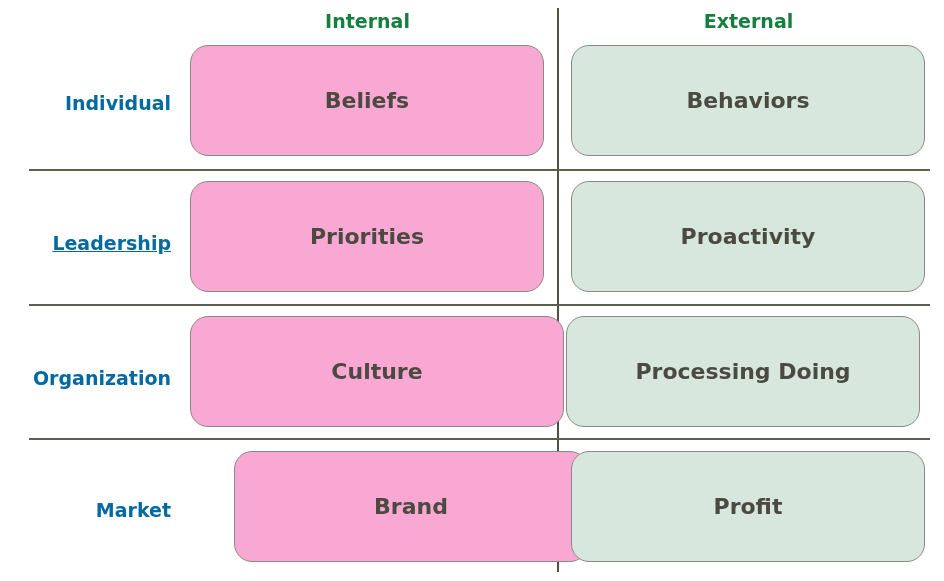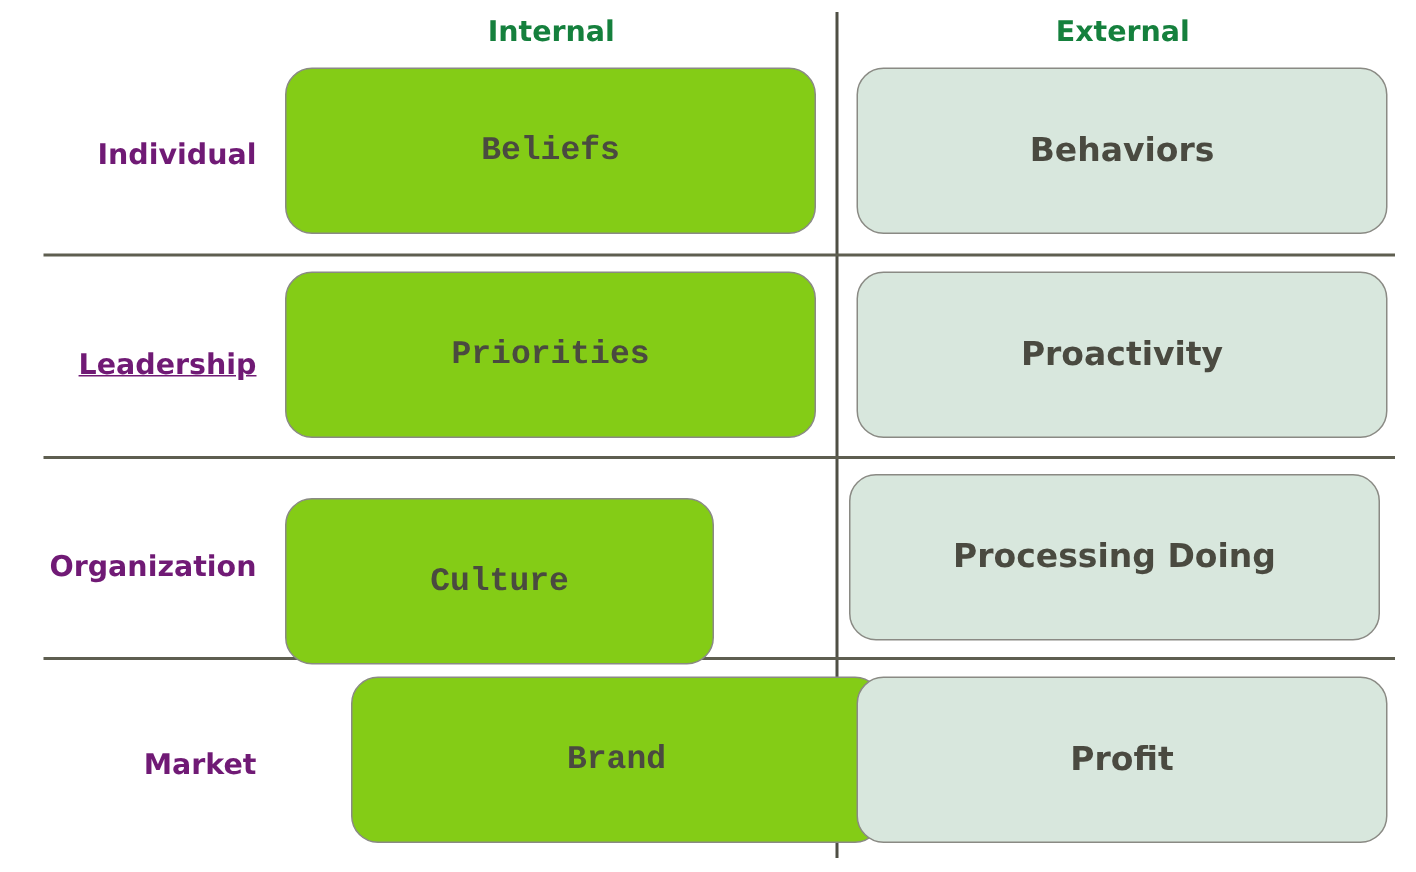--- a/index.html
+++ b/index.html
@@ -1,27 +1,27 @@
 <!DOCTYPE html>
 <html><head>
   <meta charset="utf-8">
   <style>
     html, body { margin: 0; padding: 0; background: #ffffff; }
     body { width: 944px; height: 581px; position: relative; overflow: hidden;
            font-family: "DejaVu Sans", "Liberation Sans", sans-serif; }
     .col-header { position: absolute; top: 8px; height: 26px; line-height: 26px;
                   color: #15803d; font-weight: bold; font-size: 19px; text-align: center; }
     .row-label { position: absolute; left: 0; width: 171px; text-align: right;
-                 color: #701a75; font-weight: bold; font-size: 19px; }
+                 color: #0369a1; font-weight: bold; font-size: 19px; }
     .hline { position: absolute; left: 29px; width: 901px; height: 2px; background: #5e5e50; }
     .vline { position: absolute; left: 557px; top: 8px; width: 2px; height: 564px; background: #4f4f44; }
     .box { position: absolute; height: 111px; border: 1.5px solid #8a8a84; border-radius: 18px;
            display: flex; align-items: center; justify-content: center; box-sizing: border-box;
            color: #4a4a40; font-weight: bold; font-size: 22px; }
-    .internal { background: #84cc16; font-family: Liberation Mono, monospace; }
+    .internal { background: #f9a8d4; }
     .external { background: #d8e7dd; }
   </style>
 </head>
 <body>
 
 <div>
   <div class="col-header" style="left:190px;width:355px;">Internal</div>
   <div class="col-header" style="left:571px;width:355px;">External</div>
 
   <div class="vline"></div>
@@ -39,21 +39,21 @@
 
   <div class="row-label" style="top:232px;text-decoration:underline;">Leadership</div>
   <div class="box internal" style="left:190px;top:181px;width:354px;">
       <span>Priorities</span>
     </div>
   <div class="box external" style="left:571px;top:181px;width:354px;text-align:center;">
       <span>Proactivity</span>
     </div>
 
   <div class="row-label" style="top:367px;">Organization</div>
-  <div class="box internal" style="left:190px;top:332px;width:286px;">
+  <div class="box internal" style="left:190px;top:316px;width:374px;">
       <span>Culture</span>
     </div>
   <div class="box external" style="left:566px;top:316px;width:354px;">
       <span>Processing Doing</span>
     </div>
 
   <div class="row-label" style="top:499px;">Market</div>
   <div class="box internal" style="left:190px;top:451px;width:354px;margin-left:44px;">
       <span>Brand</span>
     </div>

